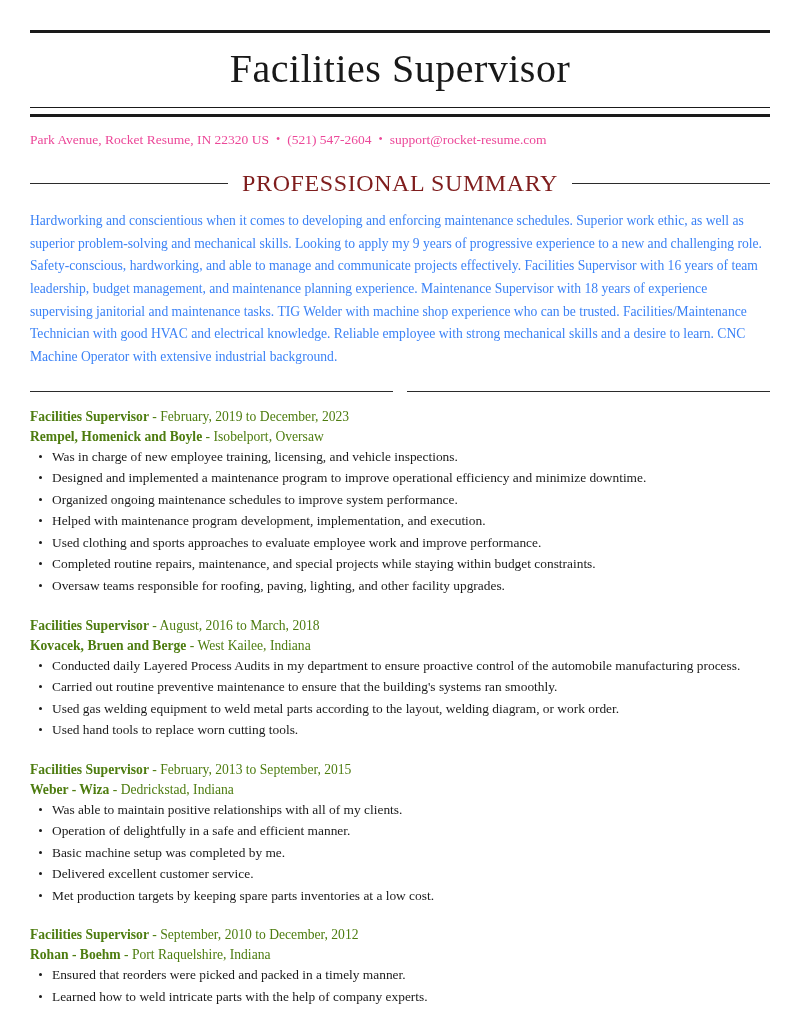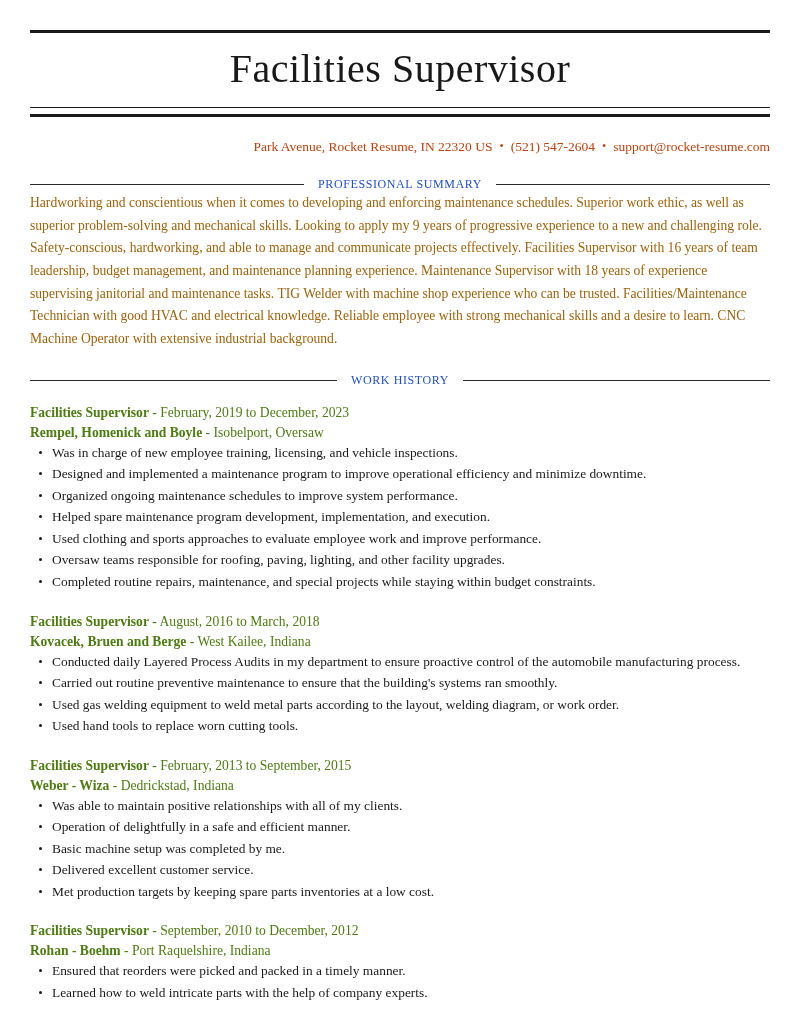--- a/index.html
+++ b/index.html
@@ -40,24 +40,24 @@
     padding: 0;
     color: #191919;
   }
   .header-rule-bottom {
     margin-top: 15px;
     height: 6px;
     border-top: 1px solid #1a1a1a;
     border-bottom: 3px solid #1a1a1a;
   }
   .contact-line {
-    text-align: right;
+    text-align: left;
     font-size: 13.5px;
-    margin-top: 22px;
-    color: #c2410c;
+    margin-top: 15px;
+    color: #ec4899;
     white-space: nowrap;
   }
   .contact-sep {
     display: inline-block;
     padding: 0 7px;
     font-size: 12px;
     vertical-align: 1px;
   }
 
   
@@ -67,33 +67,33 @@
     gap: 14px;
     margin-top: 22px;
   }
   .section-head .rule {
     flex: 1 1 auto;
     height: 0;
     border-top: 1.4px solid #2b2b2b;
   }
   .section-head .section-title {
     flex: 0 0 auto;
-    font-size: 12px;
+    font-size: 24px;
     letter-spacing: 0.6px;
-    color: #1d4ed8;
+    color: #7f1d1d;
     white-space: nowrap;
   }
 
   
   .summary-body {
-    margin-top: 0;
+    margin-top: 13px;
     font-size: 13.6px;
     line-height: 1.67;
     text-align: left;
-    color: #a16207;
+    color: #3b82f6;
   }
 
   
   .work-list { margin-top: 4px; }
   .job { margin-top: 17px; }
   .job:first-child { margin-top: 15px; }
   .job-line {
     font-size: 13.6px;
     line-height: 1.47;
     color: #4d7c0f;
@@ -139,36 +139,35 @@
 
   <div class="section-head">
     <span class="rule"></span>
     <span class="section-title">PROFESSIONAL SUMMARY</span>
     <span class="rule"></span>
   </div>
   <p class="summary-body">Hardworking and conscientious when it comes to developing and enforcing maintenance schedules. Superior work ethic, as well as superior problem-solving and mechanical skills. Looking to apply my 9 years of progressive experience to a new and challenging role. Safety-conscious, hardworking, and able to manage and communicate projects effectively. Facilities Supervisor with 16 years of team leadership, budget management, and maintenance planning experience. Maintenance Supervisor with 18 years of experience supervising janitorial and maintenance tasks. TIG Welder with machine shop experience who can be trusted. Facilities/Maintenance Technician with good HVAC and electrical knowledge. Reliable employee with strong mechanical skills and a desire to learn. CNC Machine Operator with extensive industrial background.</p>
 
   <div class="section-head">
     <span class="rule"></span>
-    <span class="section-title">WORK HISTORY</span>
     <span class="rule"></span>
   </div>
 
   <div class="work-list" id="work-list">
       <div class="job">
         <div class="job-line"><span class="strong">Facilities Supervisor</span><span class="dash"> - </span><span>February, 2019 to December, 2023</span></div>
         <div class="job-line"><span class="strong">Rempel, Homenick and Boyle</span><span class="dash"> - </span><span>Isobelport, Oversaw</span></div>
         <ul class="job-bullets">
           <li>Was in charge of new employee training, licensing, and vehicle inspections.</li>
           <li>Designed and implemented a maintenance program to improve operational efficiency and minimize downtime.</li>
           <li>Organized ongoing maintenance schedules to improve system performance.</li>
-          <li>Helped spare maintenance program development, implementation, and execution.</li>
+          <li>Helped with maintenance program development, implementation, and execution.</li>
           <li>Used clothing and sports approaches to evaluate employee work and improve performance.</li>
+          <li>Completed routine repairs, maintenance, and special projects while staying within budget constraints.</li>
           <li>Oversaw teams responsible for roofing, paving, lighting, and other facility upgrades.</li>
-          <li>Completed routine repairs, maintenance, and special projects while staying within budget constraints.</li>
         </ul>
       </div>
       <div class="job">
         <div class="job-line"><span class="strong">Facilities Supervisor</span><span class="dash"> - </span><span>August, 2016 to March, 2018</span></div>
         <div class="job-line"><span class="strong">Kovacek, Bruen and Berge</span><span class="dash"> - </span><span>West Kailee, Indiana</span></div>
         <ul class="job-bullets">
           <li>Conducted daily Layered Process Audits in my department to ensure proactive control of the automobile manufacturing process.</li>
           <li>Carried out routine preventive maintenance to ensure that the building's systems ran smoothly.</li>
           <li>Used gas welding equipment to weld metal parts according to the layout, welding diagram, or work order.</li>
           <li>Used hand tools to replace worn cutting tools.</li>

